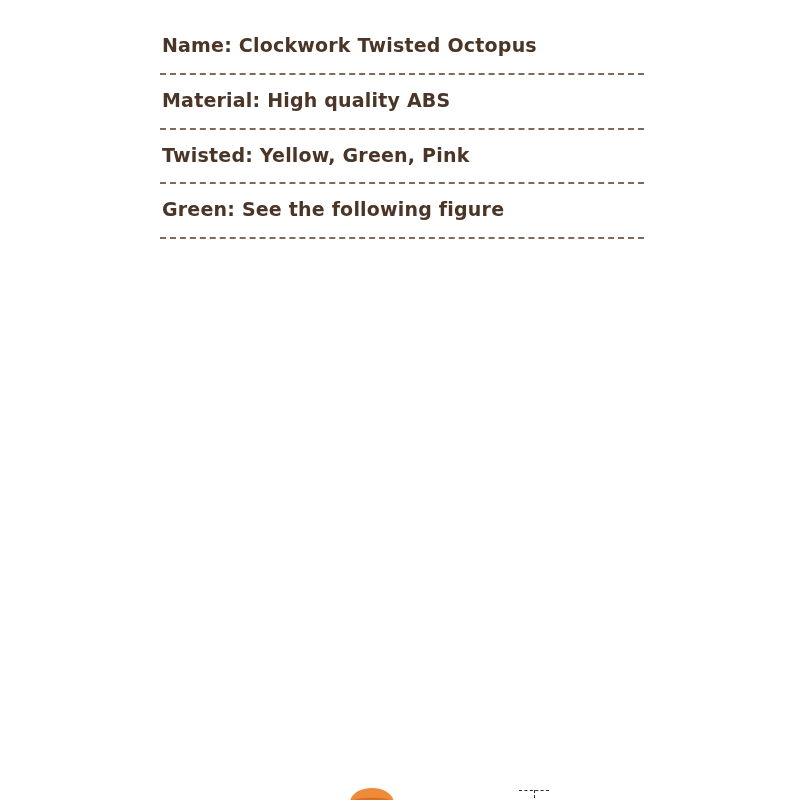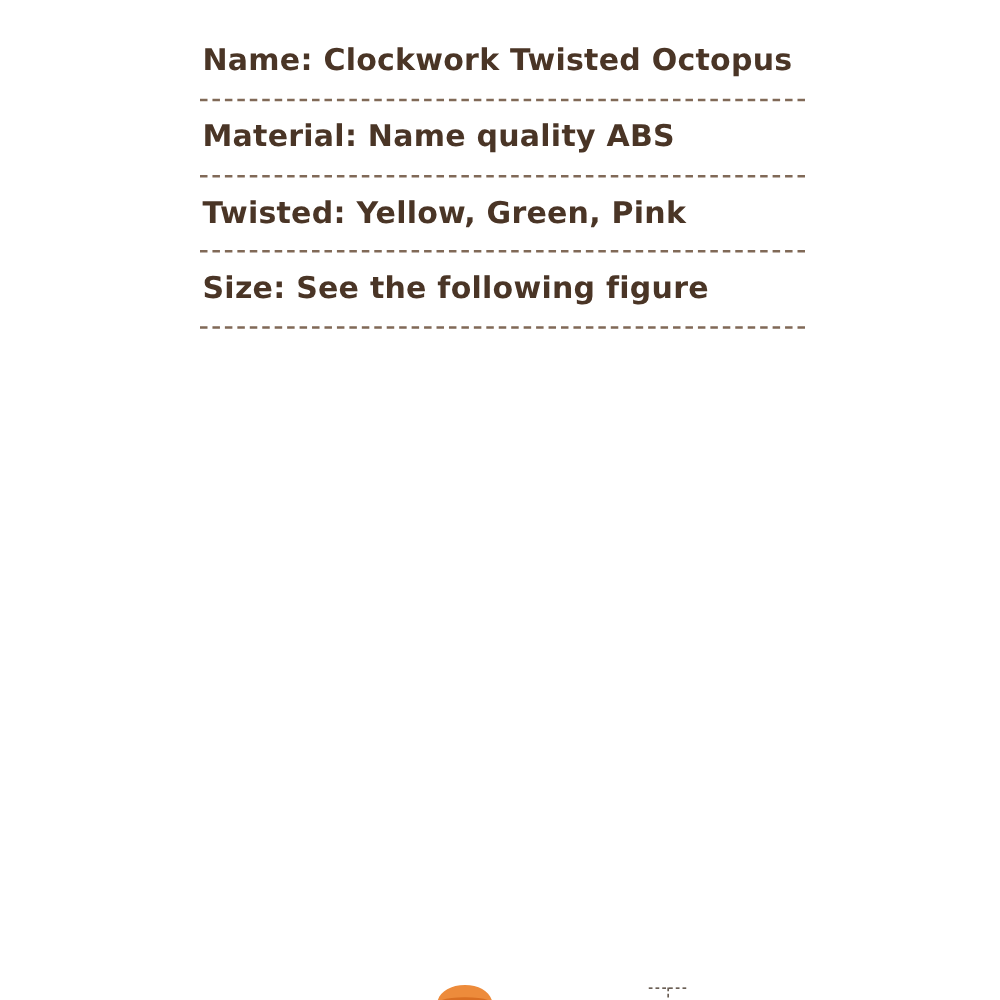--- a/index.html
+++ b/index.html
@@ -27,21 +27,21 @@
     position: absolute;
     left: 160px;
     top: 20px;
     width: 484px;
   }
   .spec-row {
     position: relative;
   }
   .spec-text {
     font-family: "DejaVu Sans", sans-serif;
-    font-size: 24px;
+    font-size: 19px;
     font-weight: bold;
     color: #4a3526;
     letter-spacing: 0.2px;
     line-height: 1.2;
     padding: 14px 2px 16px 2px;
     white-space: nowrap;
   }
   .dash-rule {
     height: 0;
     border-top: 2px dashed #6b4f3a;
@@ -88,31 +88,31 @@
 <div class="page">
 
   <div class="spec-list">
 
     <div class="spec-row">
       <div class="spec-text">Name: Clockwork Twisted Octopus</div>
       <div class="dash-rule"></div>
     </div>
 
     <div class="spec-row">
-      <div class="spec-text">Material: Name quality ABS</div>
+      <div class="spec-text">Material: High quality ABS</div>
       <div class="dash-rule"></div>
     </div>
 
     <div class="spec-row">
       <div class="spec-text">Twisted: Yellow, Green, Pink</div>
       <div class="dash-rule"></div>
     </div>
 
     <div class="spec-row">
-      <div class="spec-text">Size: See the following figure</div>
+      <div class="spec-text">Green: See the following figure</div>
       <div class="dash-rule"></div>
     </div>
 
   </div>
 
   <div class="figure">
 
     <svg class="toy-svg" width="240" height="350" viewBox="0 0 240 350">
 
       <g>

